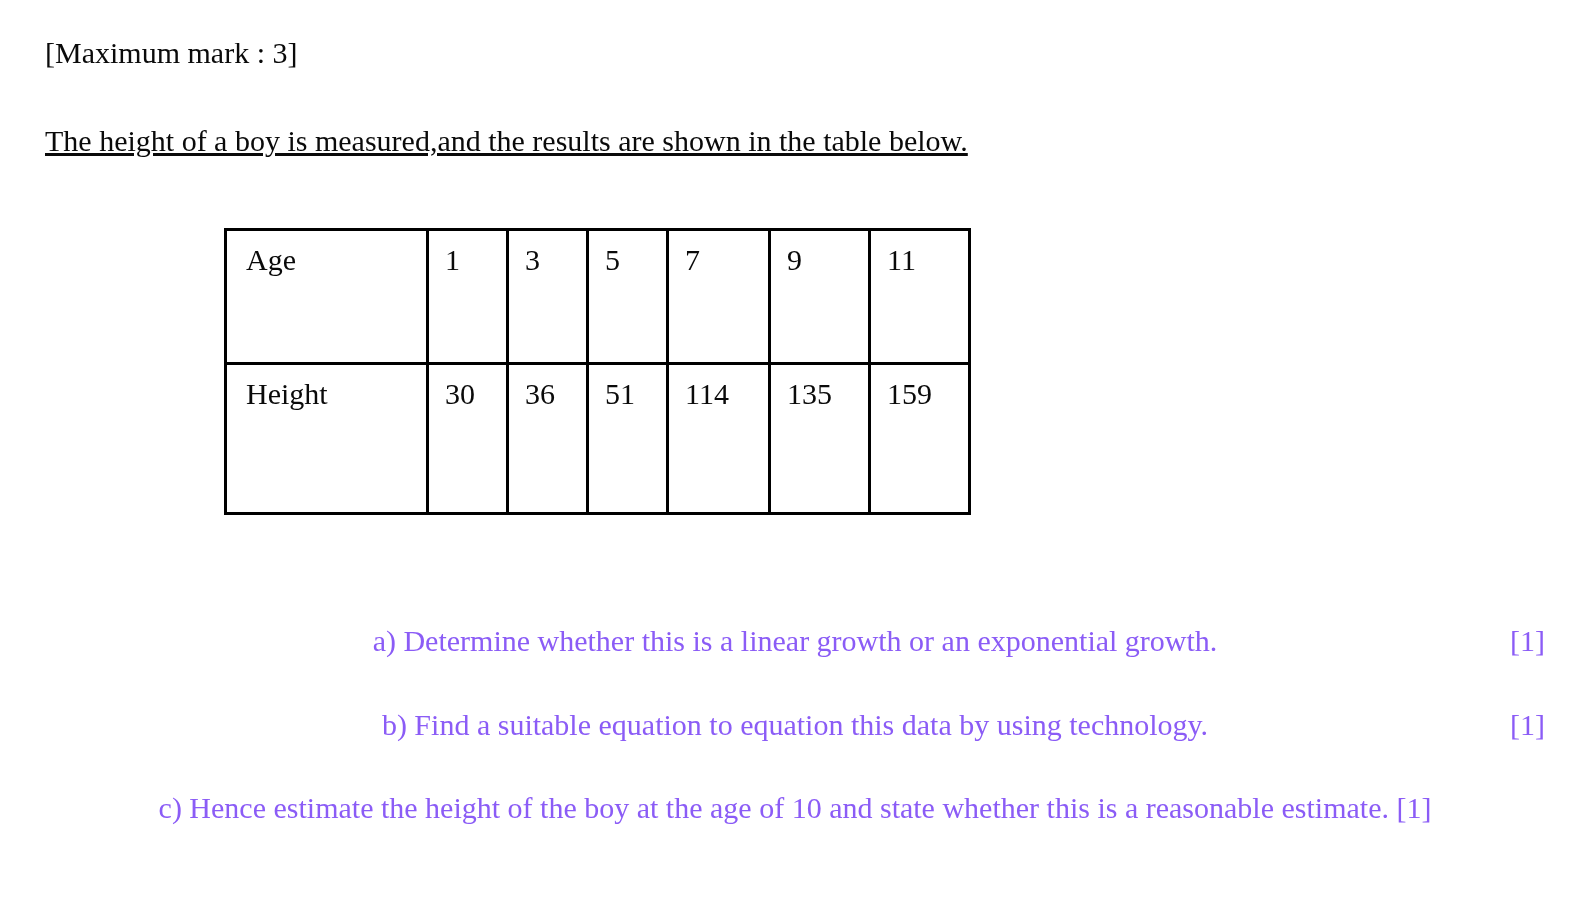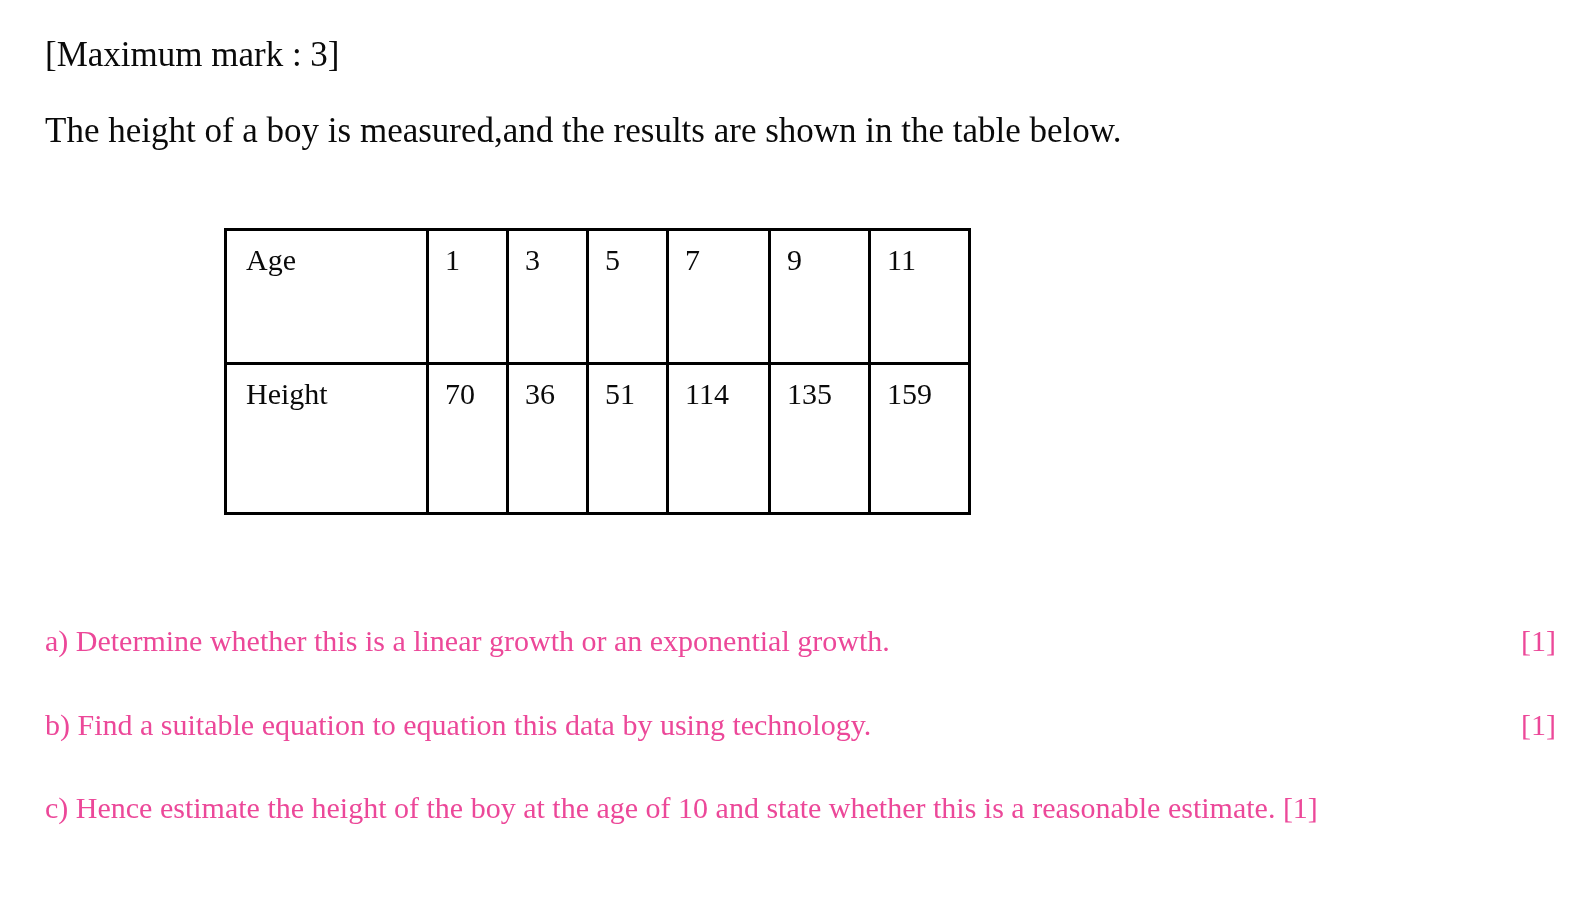--- a/index.html
+++ b/index.html
@@ -18,37 +18,38 @@
 
   .page {
     position: absolute;
     inset: 0;
   }
 
   
   .line {
     position: absolute;
     left: 45px;
-    font-size: 35px;
+    font-size: 30px;
     line-height: 1.1;
     white-space: pre;
     color: #0a0a0a;
   }
 
   #mark-header { top: 36px; }
-  #intro       { top: 112px; }
+  #intro       { top: 124px; text-decoration: underline; }
 
   
   .qpart {
     position: absolute;
     left: 45px;
-    right: 32px;
+    right: 43px;
     font-size: 30px;
     line-height: 1.1;
-    color: #ec4899;
+    color: #8b5cf6;
+    text-align: center;
   }
   .qpart .qtext { white-space: pre; }
   .qpart .qmark-right {
     position: absolute;
     right: 0;
     top: 0;
     white-space: pre;
   }
   #part-a { top: 624px; }
   #part-b { top: 708px; }
@@ -103,21 +104,21 @@
         <td class="label-cell">Age</td>
         <td class="v-cell w80">1</td>
         <td class="v-cell w80">3</td>
         <td class="v-cell w80">5</td>
         <td class="v-cell w102">7</td>
         <td class="v-cell w100">9</td>
         <td class="v-cell w100">11</td>
       </tr>
       <tr class="row-height">
         <td class="label-cell">Height</td>
-        <td class="v-cell w80">70</td>
+        <td class="v-cell w80">30</td>
         <td class="v-cell w80">36</td>
         <td class="v-cell w80">51</td>
         <td class="v-cell w102">114</td>
         <td class="v-cell w100">135</td>
         <td class="v-cell w100">159</td>
       </tr>
     </tbody>
   </table>
 
   <div class="qpart" id="part-a">

